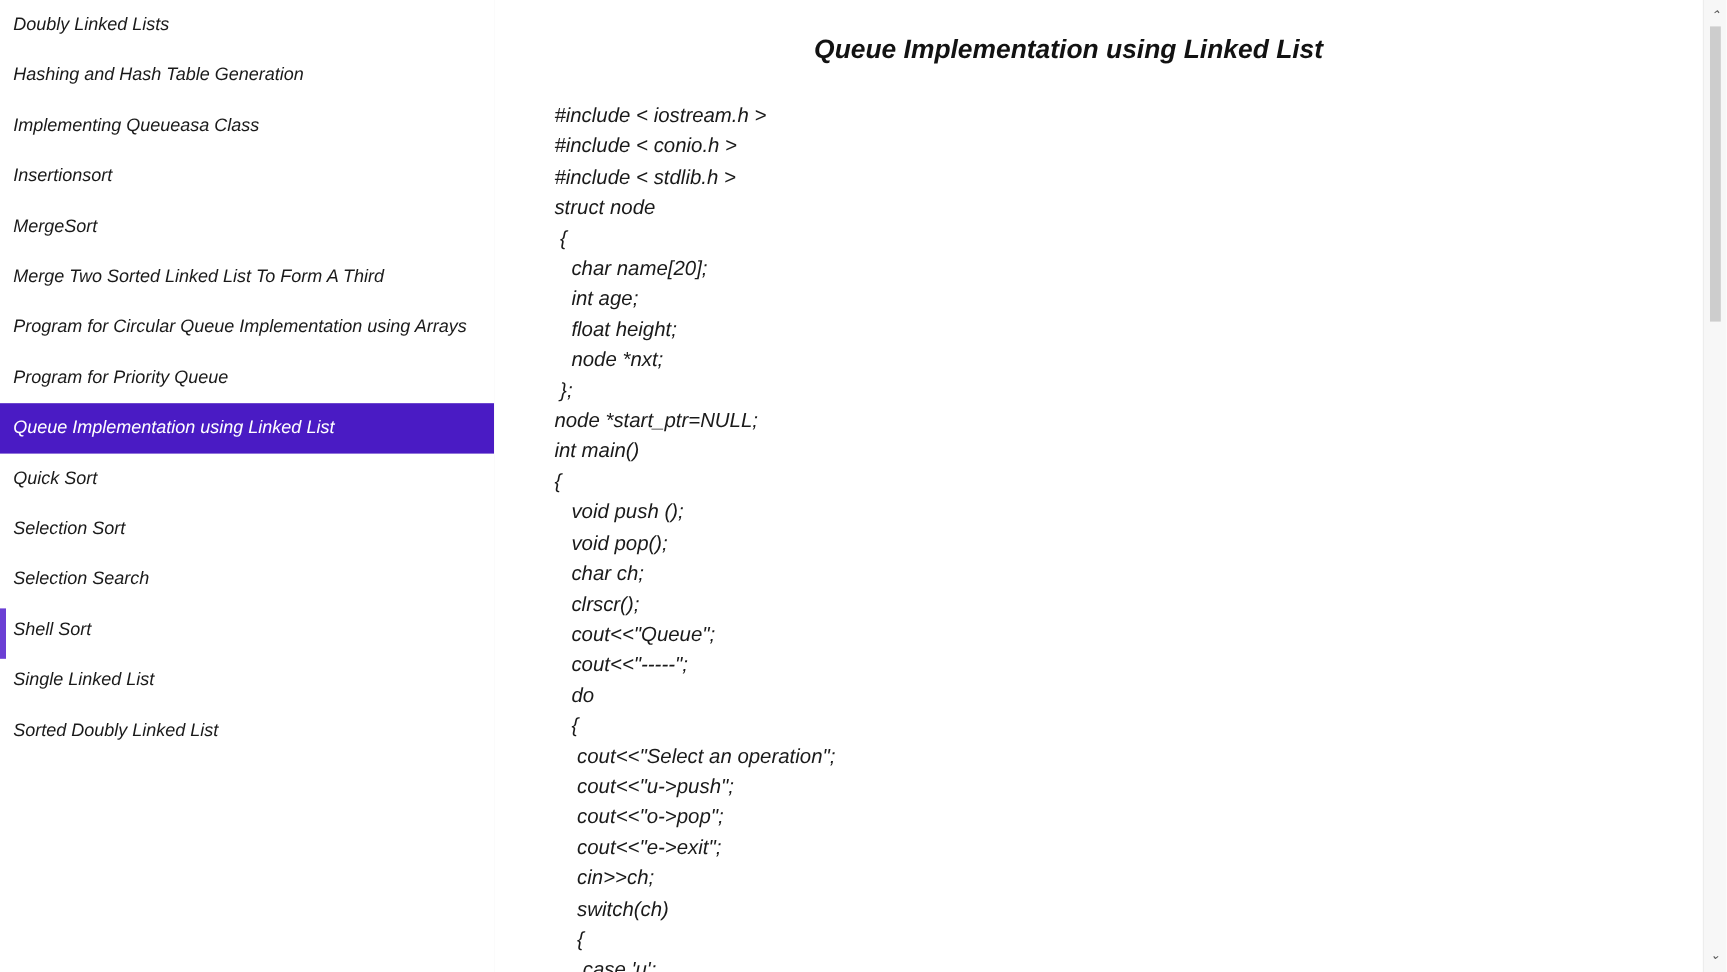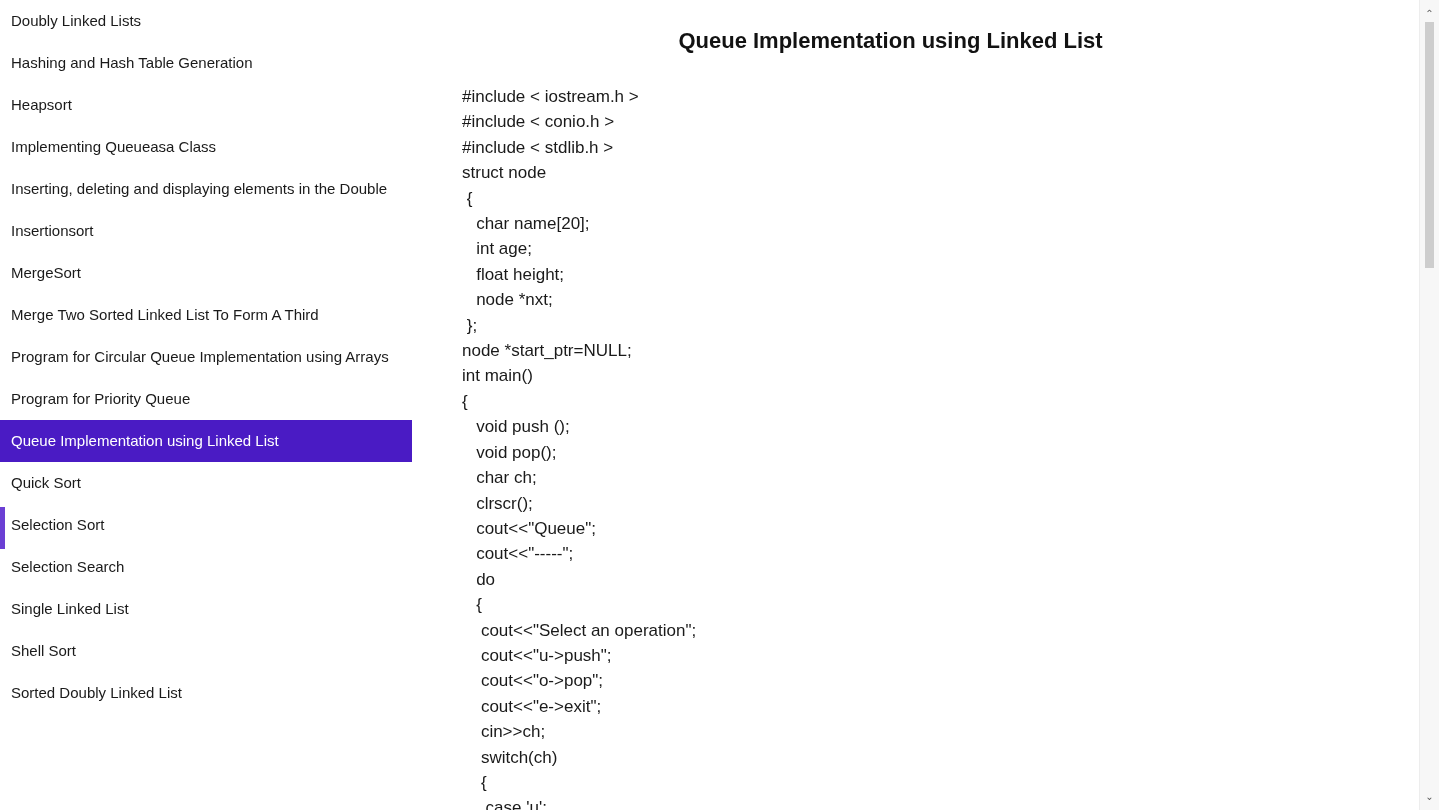--- a/index.html
+++ b/index.html
@@ -9,20 +9,21 @@
     overflow: hidden;
     background: #ffffff;
     font-family: "Liberation Sans", sans-serif;
   }
   .app {
     position: relative;
     width: 1439px;
     height: 810px;
     display: flex;
     background: #ffffff;
+    font-style: italic;
   }
 
   
   .sidebar {
     position: relative;
     width: 412px;
     height: 810px;
     background: #ffffff;
     overflow: hidden;
     flex: 0 0 412px;
@@ -135,34 +136,32 @@
 </style>
 </head>
 <body>
 
 <div class="app">
 
   <div class="sidebar">
     <ul class="sidebar-list" id="sidebar-list">
         <li class="sidebar-item">Doubly Linked Lists</li>
         <li class="sidebar-item">Hashing and Hash Table Generation</li>
-        <li class="sidebar-item">Heapsort</li>
         <li class="sidebar-item">Implementing Queueasa Class</li>
-        <li class="sidebar-item">Inserting, deleting and displaying  elements in the Double</li>
         <li class="sidebar-item">Insertionsort</li>
         <li class="sidebar-item">MergeSort</li>
         <li class="sidebar-item">Merge Two Sorted Linked List To Form A Third</li>
         <li class="sidebar-item">Program for Circular Queue Implementation using Arrays</li>
         <li class="sidebar-item">Program for Priority Queue</li>
         <li class="sidebar-item selected">Queue Implementation using Linked List</li>
         <li class="sidebar-item">Quick Sort</li>
         <li class="sidebar-item">Selection Sort</li>
         <li class="sidebar-item">Selection Search</li>
+        <li class="sidebar-item">Shell Sort</li>
         <li class="sidebar-item">Single Linked List</li>
-        <li class="sidebar-item">Shell Sort</li>
         <li class="sidebar-item">Sorted Doubly Linked List</li>
       </ul>
   </div>
 
   <div class="sb-scrollbar">
     <div class="sb-arrow up">⌃</div>
     <div class="sb-thumb sidebar-thumb"></div>
     <div class="sb-arrow down">⌄</div>
   </div>
   <div class="sb-marker"></div>

